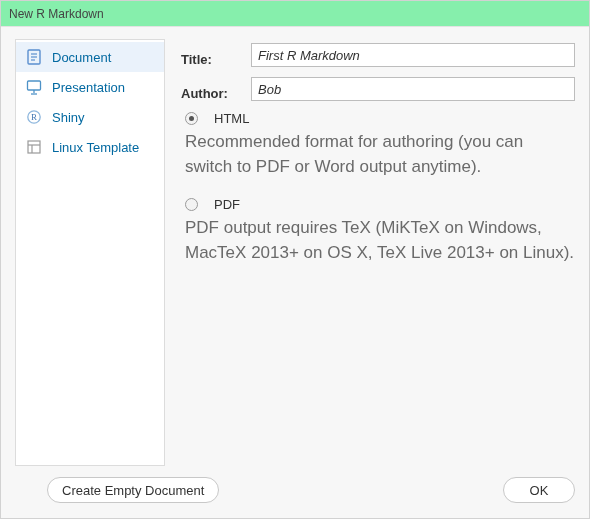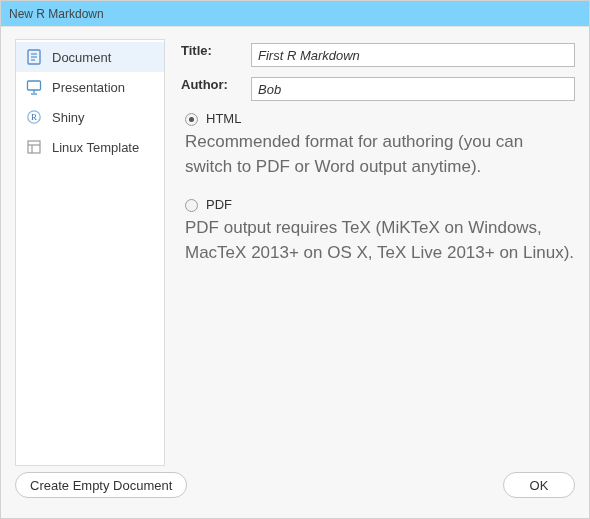--- a/index.html
+++ b/index.html
@@ -20,21 +20,21 @@
     background: #f7f7f7;
     display: flex;
     flex-direction: column;
   }
   .titlebar {
     height: 26px;
     line-height: 26px;
     padding: 0 8px;
     font-size: 12px;
     color: #444;
-    background: #7dd3fc;
+    background: #86efac;
     border-bottom: 1px solid #e3e3e3;
   }
   .content-area {
     flex: 1;
     padding: 12px 14px 6px 14px;
     display: flex;
     gap: 16px;
   }
   .sidebar {
     width: 150px;
@@ -42,33 +42,33 @@
     background: #fff;
     padding: 2px 0;
   }
   .sidebar-item {
     display: flex;
     align-items: center;
     gap: 10px;
     height: 30px;
     padding: 0 10px;
     cursor: default;
-    color: #404040;
+    color: #0369a1;
   }
   .sidebar-item.selected {
     background: #eaf2fb;
   }
   .icon { display: inline-flex; width: 16px; height: 16px; align-items: center; justify-content: center; }
   .main {
     flex: 1;
     padding-top: 4px;
   }
   .form-row {
     display: flex;
-    align-items: flex-start;
+    align-items: flex-end;
     margin-bottom: 10px;
   }
   .form-label {
     width: 70px;
     font-weight: bold;
     color: #333;
   }
   .text-input {
     flex: 1;
     height: 24px;
@@ -83,22 +83,22 @@
   .section-heading {
     font-weight: bold;
     margin: 14px 0 12px 0;
     color: #222;
   }
   .radio-option {
     margin-bottom: 18px;
   }
   .radio-line {
     display: flex;
-    align-items: flex-end;
-    gap: 8px;
+    align-items: center;
+    gap: 16px;
     margin-left: 4px;
     margin-bottom: 4px;
   }
   .radio-label { color: #333; }
   .radio-desc {
     color: #6a6a6a;
     font-size: 17px;
     line-height: 1.45;
     margin-left: 4px;
   }
@@ -112,22 +112,24 @@
   }
   .radio-circle.checked::after {
     content: "";
     width: 5px; height: 5px;
     border-radius: 50%;
     background: #555;
   }
   .footer {
     height: 46px;
     display: flex;
+    align-items: center;
     padding: 0 14px 10px 14px;
     gap: 8px;
+    margin-left: 32px;
   }
   .btn {
     height: 26px;
     min-width: 72px;
     padding: 0 14px;
     border: 1px solid #c8c8c8;
     border-radius: 13px;
     background: #fff;
     font-family: inherit;
     font-size: 13px;

